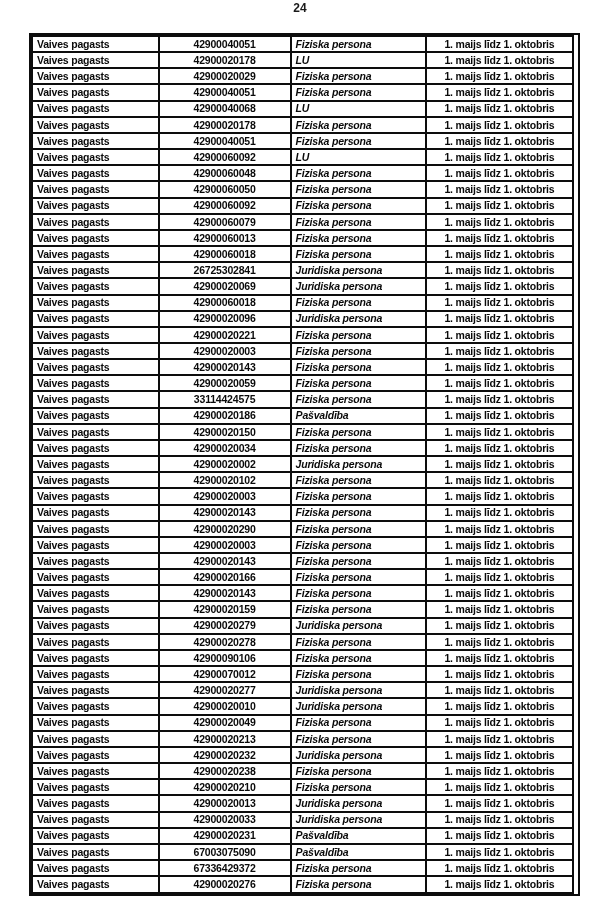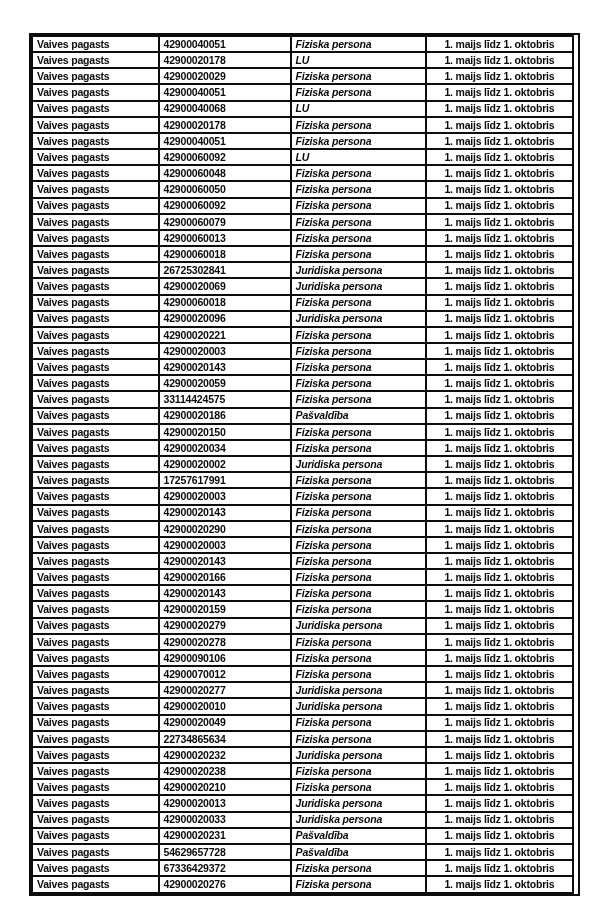--- a/index.html
+++ b/index.html
@@ -47,33 +47,34 @@
     font-weight: bold;
     letter-spacing: -0.2px;
     color: #0a0a0a;
     padding: 0 4px;
     white-space: nowrap;
     overflow: hidden;
     vertical-align: middle;
     line-height: 1;
   }
   td.c0 { text-align: left; margin-top: 44px; }
-  td.c1 { }
+  td.c1 { text-align: center; }
   td.c2 { text-align: left; font-style: italic; }
   td.c3 { text-align: center; }
   col.c0 { width: 23.4%; }
   col.c1 { width: 24.4%; }
   col.c2 { width: 25.0%; }
   col.c3 { width: 27.2%; }
 </style>
 </head>
 <body>
 
 <div class="page">
 
+  <div class="page-number">24</div>
 
   <div class="table-frame">
     <table class="data-table">
       <colgroup>
         <col class="c0">
           <col class="c1">
           <col class="c2">
           <col class="c3">
       </colgroup>
       <tbody>
@@ -262,21 +263,21 @@
 
           <tr>
             <td class="c0">Vaives pagasts</td>
             <td class="c1">42900020002</td>
             <td class="c2">Juridiska persona</td>
             <td class="c3">1. maijs līdz 1. oktobris</td>
           </tr>
 
           <tr>
             <td class="c0">Vaives pagasts</td>
-            <td class="c1">17257617991</td>
+            <td class="c1">42900020102</td>
             <td class="c2">Fiziska persona</td>
             <td class="c3">1. maijs līdz 1. oktobris</td>
           </tr>
 
           <tr>
             <td class="c0">Vaives pagasts</td>
             <td class="c1">42900020003</td>
             <td class="c2">Fiziska persona</td>
             <td class="c3">1. maijs līdz 1. oktobris</td>
           </tr>
@@ -374,21 +375,21 @@
 
           <tr>
             <td class="c0">Vaives pagasts</td>
             <td class="c1">42900020049</td>
             <td class="c2">Fiziska persona</td>
             <td class="c3">1. maijs līdz 1. oktobris</td>
           </tr>
 
           <tr>
             <td class="c0">Vaives pagasts</td>
-            <td class="c1">22734865634</td>
+            <td class="c1">42900020213</td>
             <td class="c2">Fiziska persona</td>
             <td class="c3">1. maijs līdz 1. oktobris</td>
           </tr>
 
           <tr>
             <td class="c0">Vaives pagasts</td>
             <td class="c1">42900020232</td>
             <td class="c2">Juridiska persona</td>
             <td class="c3">1. maijs līdz 1. oktobris</td>
           </tr>
@@ -423,21 +424,21 @@
 
           <tr>
             <td class="c0">Vaives pagasts</td>
             <td class="c1">42900020231</td>
             <td class="c2">Pašvaldība</td>
             <td class="c3">1. maijs līdz 1. oktobris</td>
           </tr>
 
           <tr>
             <td class="c0">Vaives pagasts</td>
-            <td class="c1">54629657728</td>
+            <td class="c1">67003075090</td>
             <td class="c2">Pašvaldība</td>
             <td class="c3">1. maijs līdz 1. oktobris</td>
           </tr>
 
           <tr>
             <td class="c0">Vaives pagasts</td>
             <td class="c1">67336429372</td>
             <td class="c2">Fiziska persona</td>
             <td class="c3">1. maijs līdz 1. oktobris</td>
           </tr>

